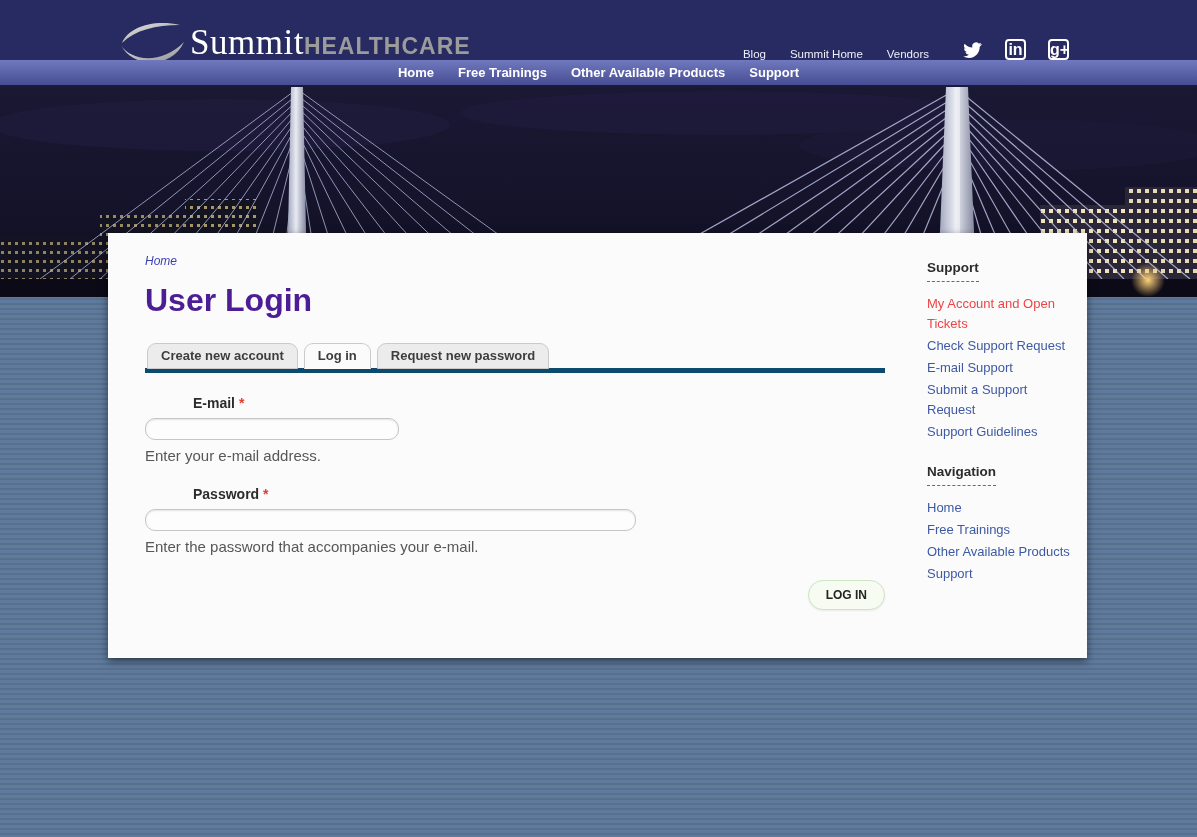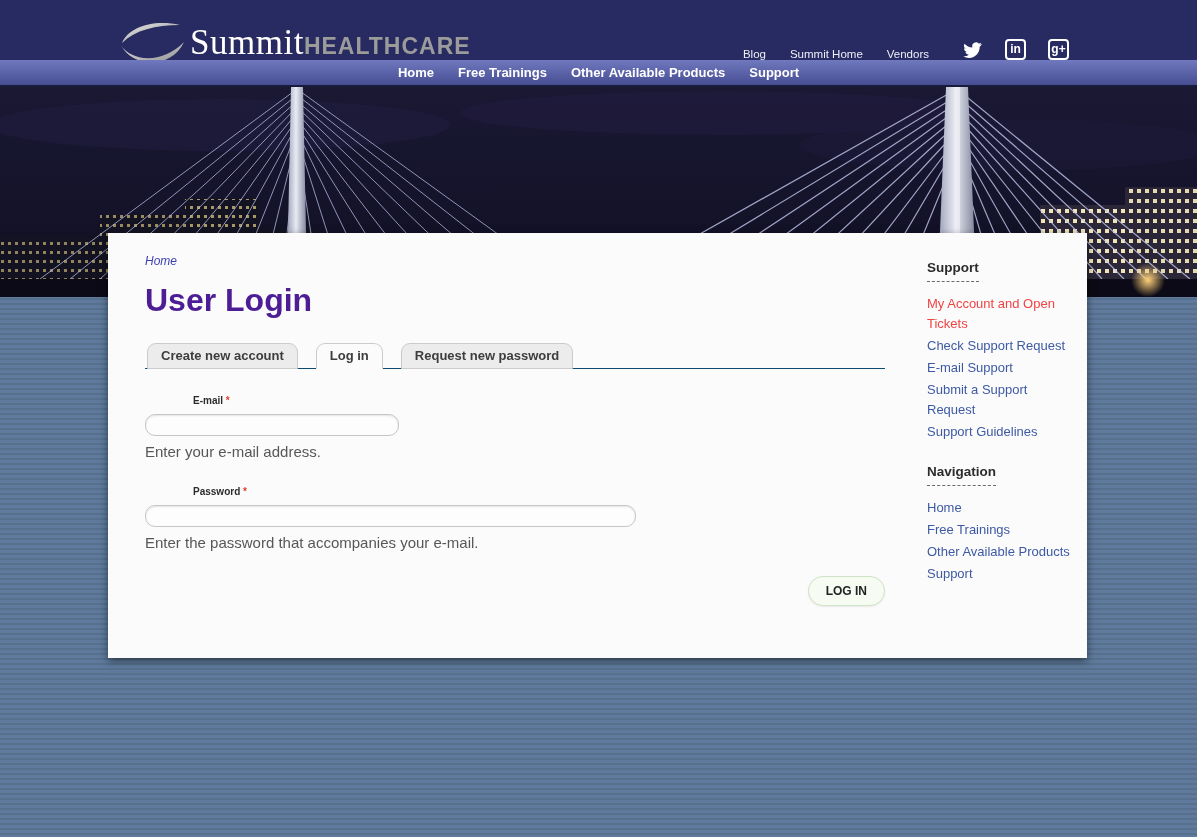--- a/index.html
+++ b/index.html
@@ -19,21 +19,21 @@
   .logo { position:absolute; left:116px; top:6px; display:flex; align-items:baseline; cursor:pointer; }
   .logo-swoosh { width:70px; height:48px; position:relative; top:12px; margin-right:4px; }
   .logo-primary { font-family:"Liberation Serif", serif; color:#ffffff; font-size:35px; letter-spacing:0.5px; }
   .logo-secondary { color:#9b9b9b; font-weight:bold; font-size:23px; letter-spacing:1px;text-align:center; }
 
   .utility { position:absolute; right:128px; top:0; height:60px; display:flex; align-items:flex-end; gap:24px; z-index:5; }
   .utility a.txt { color:#eceef8; font-size:11.5px; text-decoration:none; cursor:pointer; }
   .soc { display:flex; align-items:center; gap:22px; margin-left:8px; }
   .soc-box {
     width:21px; height:21px; border:2px solid #ffffff; border-radius:4px;
-    color:#ffffff; font-weight:bold; font-size:12px; line-height:17px; text-align:center; cursor:pointer;
+    color:#ffffff; font-weight:bold; font-size:16px; line-height:17px; text-align:center; cursor:pointer;
   }
   .soc-twitter { width:22px; height:20px; cursor:pointer; }
 
   
   .main-nav {
     position:absolute; top:60px; left:0; width:1197px; height:27px;
     background:linear-gradient(#7179be, #464d93);
     border-bottom:2px solid #191b3a;
     display:flex; justify-content:center; align-items:center; gap:24px; z-index:4;
   }
@@ -45,31 +45,31 @@
 
   
   .card {
     position:absolute; left:108px; top:233px; width:979px; height:425px;
     background:#fbfbfb; z-index:3; box-shadow:0 3px 8px rgba(0,0,0,0.5);
   }
   .main-col { position:absolute; left:37px; top:18px; width:740px; }
   .breadcrumb { font-style:italic; color:#3c3fb0; font-size:12px; cursor:pointer; display:inline-block; }
   h1.page-title { font-size:32px; color:#4c1d95; margin:13px 0 24px; font-weight:bold; }
 
-  .tabs { display:flex; gap:18px; border-bottom:1px solid #0c4a6e; padding-left:2px; }
+  .tabs { display:flex; gap:6px; border-bottom:5px solid #0c4a6e; padding-left:2px; }
   .tab {
     background:#ececec; border:1px solid #cbcbcb;
     border-radius:9px 9px 0 0; padding:4px 13px 5px;
     font-size:13px; font-weight:bold; color:#3d3d3d;
     margin-bottom:-1px; cursor:pointer; white-space:nowrap;
   }
   .tab.active { background:#fbfbfb; border-bottom-color:#fbfbfb; }
 
   .field { margin-top:21px; }
-  .field label { font-size:10px; font-weight:bold; color:#2c2c2c;padding-left:48px; }
+  .field label { font-size:14px; font-weight:bold; color:#2c2c2c;padding-left:48px; }
   .req { color:#e23d2e; font-weight:bold; }
   .text-input {
     display:block; margin-top:6px; height:22px;
     border:1px solid #c6c6c6; border-radius:10px;
     background:#fdfdfd; box-shadow:inset 0 1px 2px rgba(0,0,0,0.1);
     padding:0 8px; font-size:13px; color:#333; outline:none;
   }
   .input-email { width:254px; }
   .input-password { width:491px; }
   .help { font-size:15px; color:#575757; margin-top:7px; }

